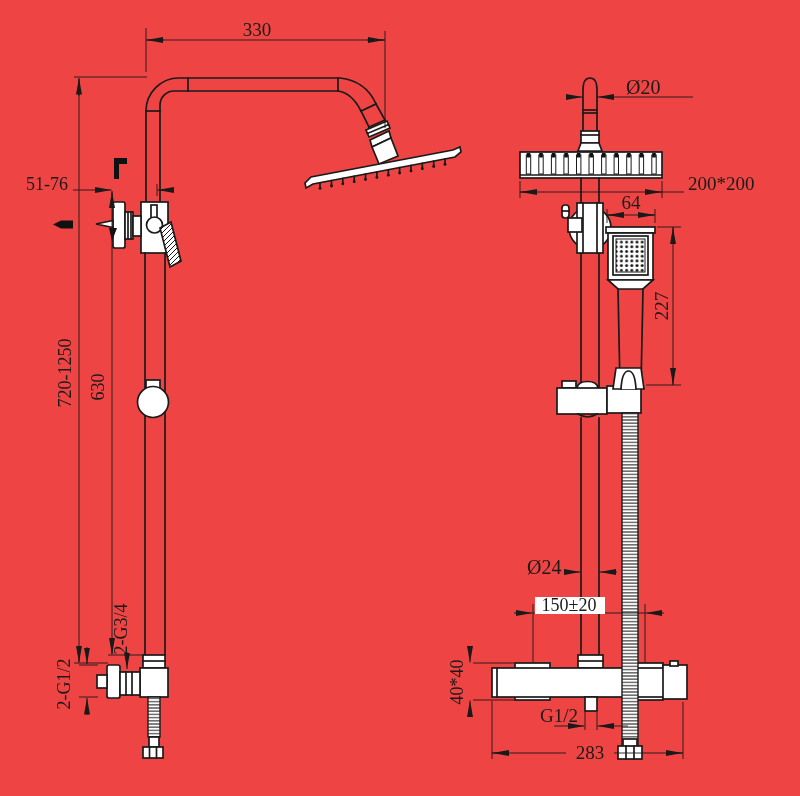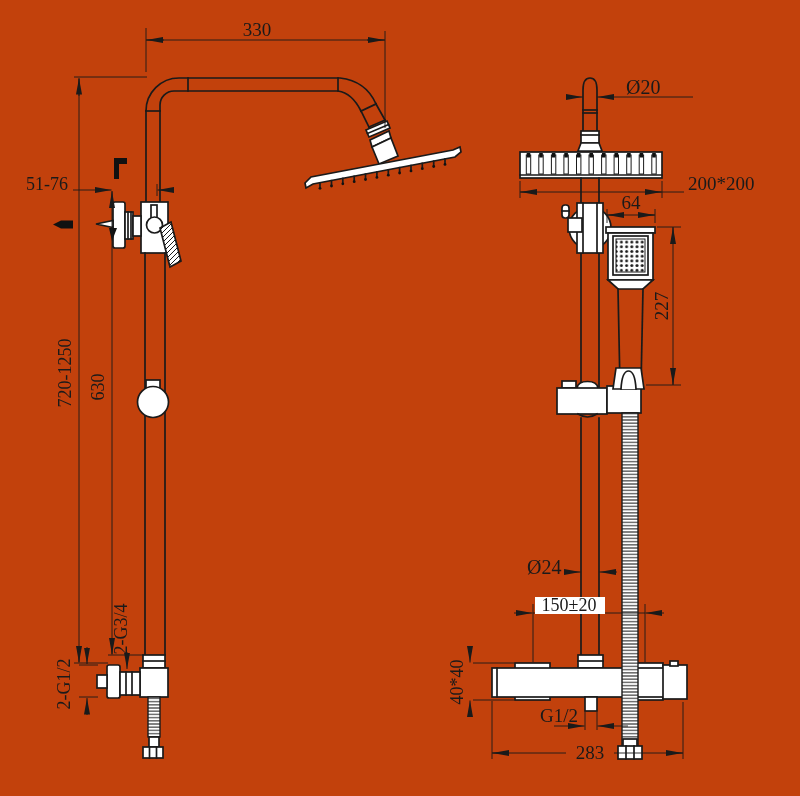--- a/index.html
+++ b/index.html
@@ -1,16 +1,16 @@
 <!DOCTYPE html>
 <html><head>
 <meta charset="utf-8">
 <style>
   html,body{margin:0;padding:0;background:#ffffff;}
-  .stage{width:800px;height:796px;background:#c2410c;position:relative;font-family:"Liberation Serif","DejaVu Serif",serif;}
+  .stage{width:800px;height:796px;background:#ef4444;position:relative;font-family:"Liberation Serif","DejaVu Serif",serif;}
   svg{display:block;}
   .part{stroke:#1a1a1a;stroke-width:1.7;fill:none;stroke-linecap:square;}
   .partf{stroke:#1a1a1a;stroke-width:1.7;fill:#ffffff;stroke-linecap:square;}
   .dark{fill:#111111;stroke:none;}
   .dim{stroke:#1a1a1a;stroke-width:0.9;fill:none;}
   .dimtxt{fill:#1a1a1a;font-size:19px;font-family:"Liberation Serif","DejaVu Serif",serif;}
   .sm{font-size:18px;}
   .lg{font-size:20px;}
   .mask{fill:#ffffff;stroke:none;}
 </style>

